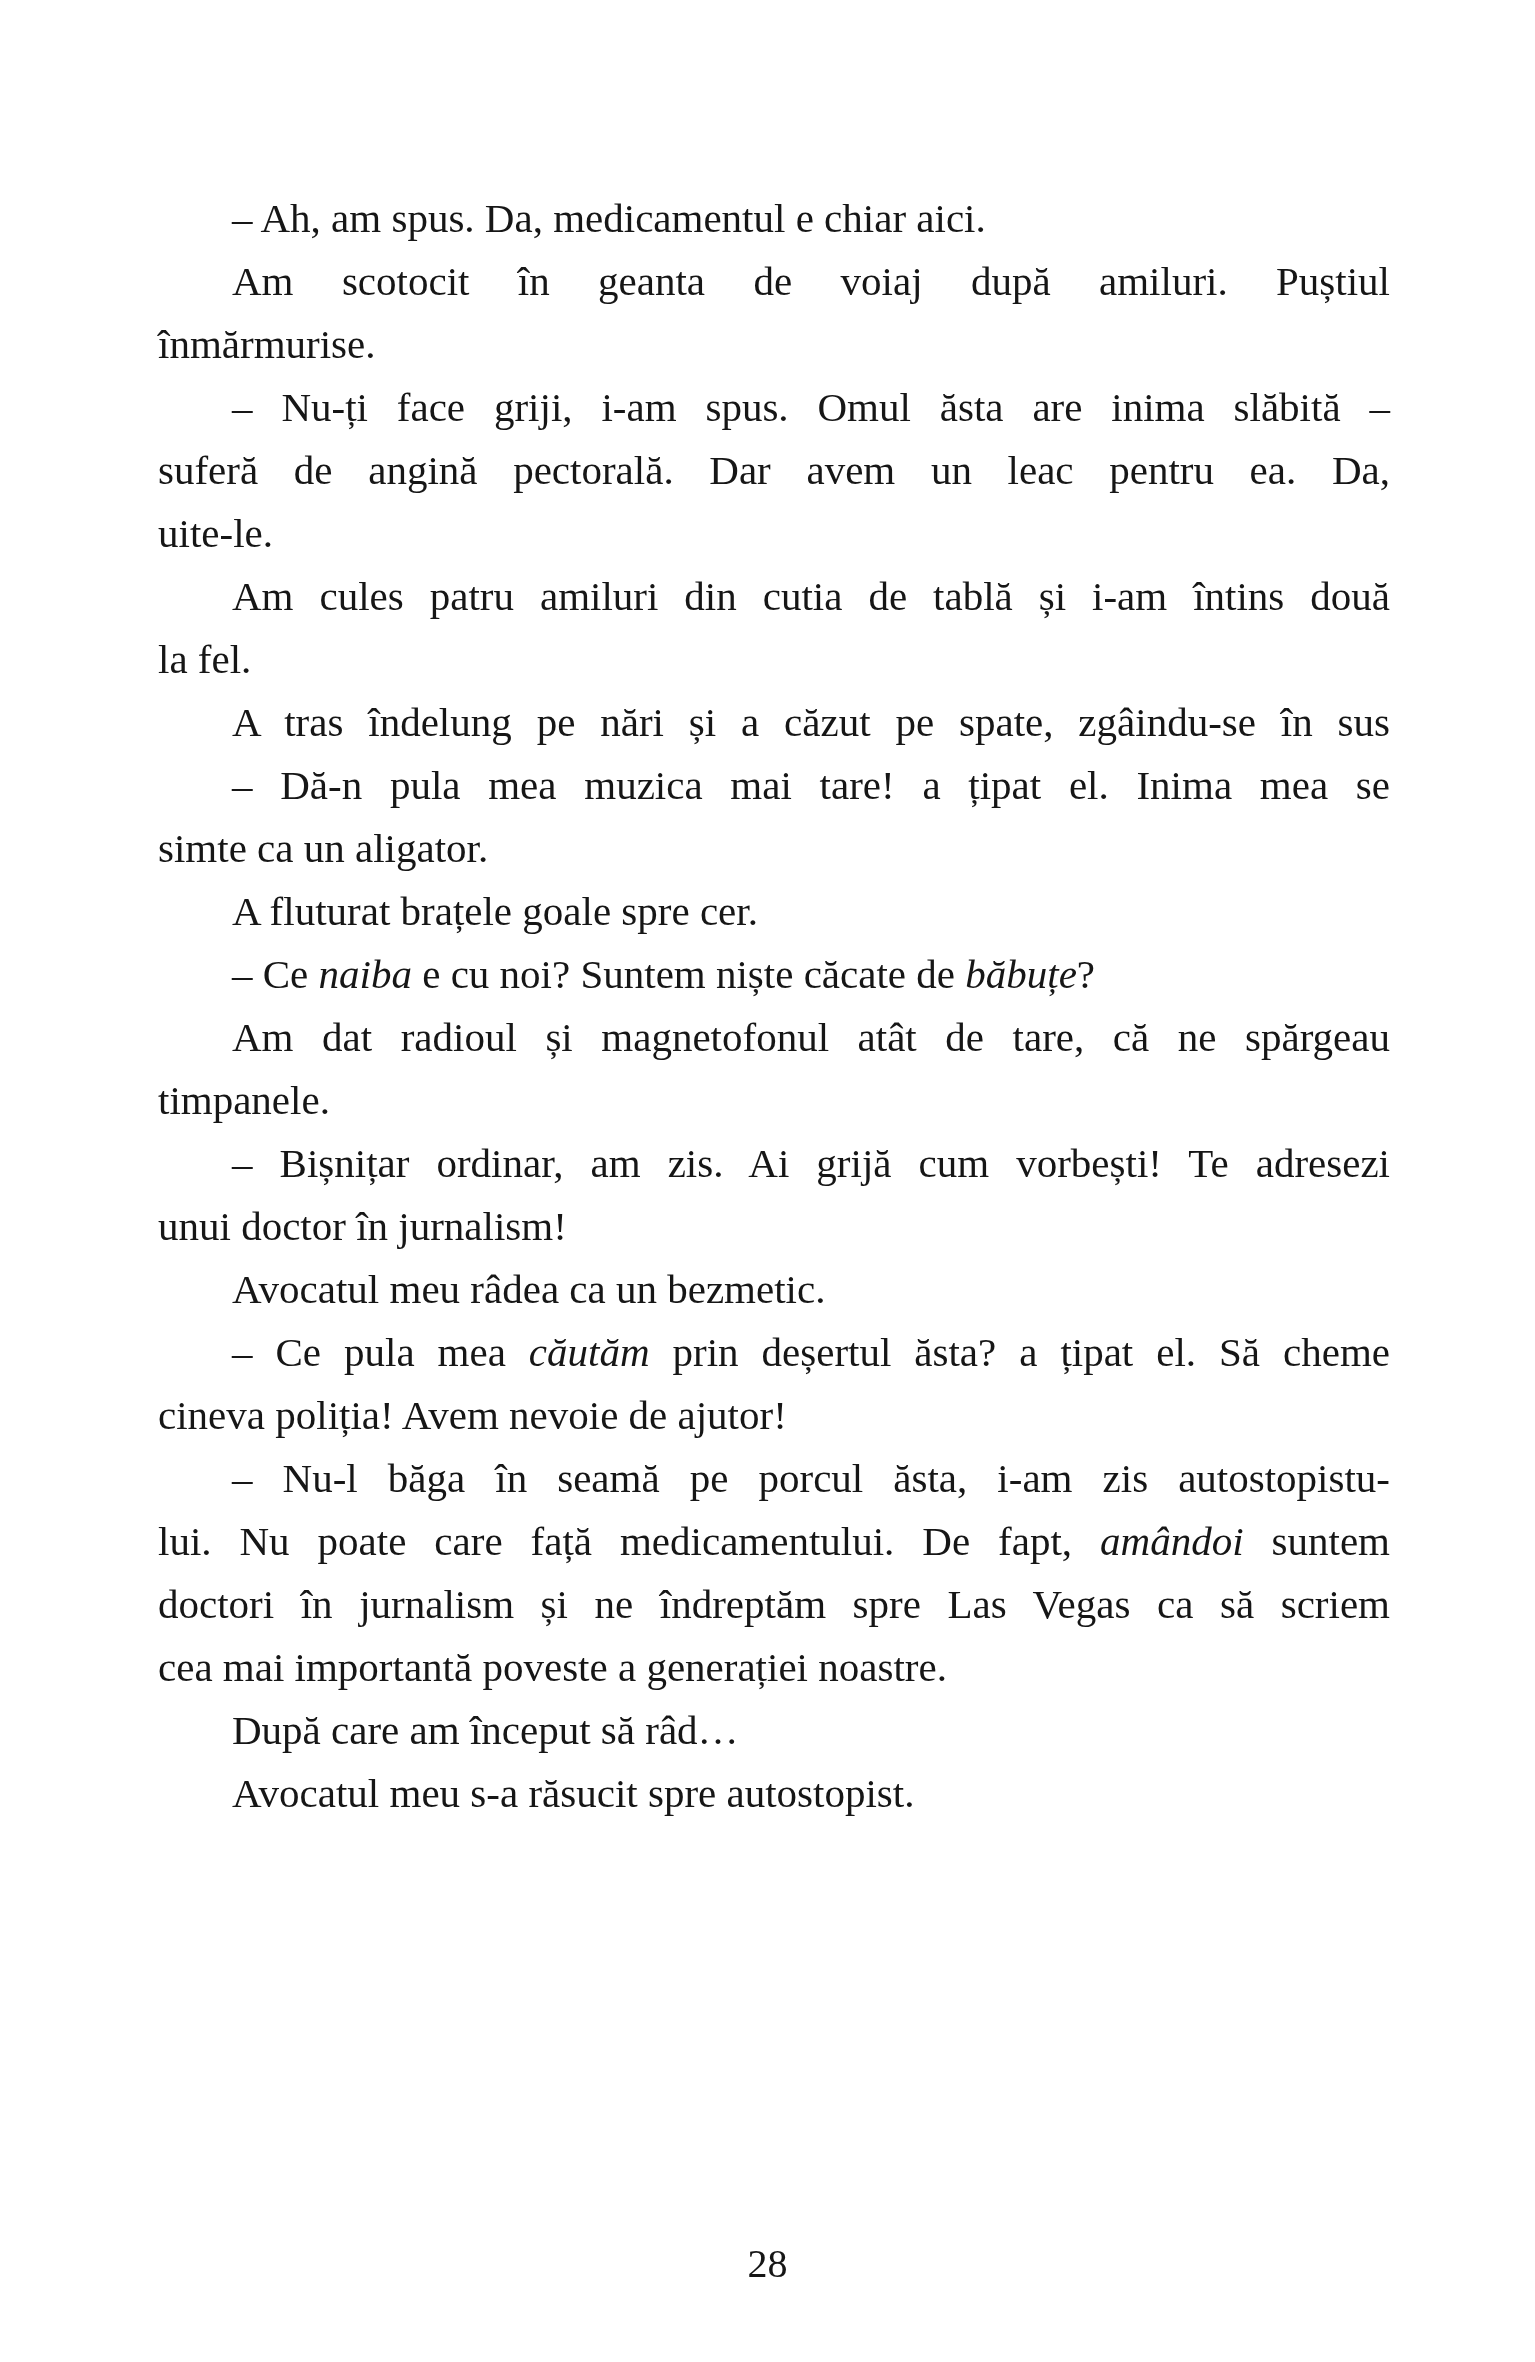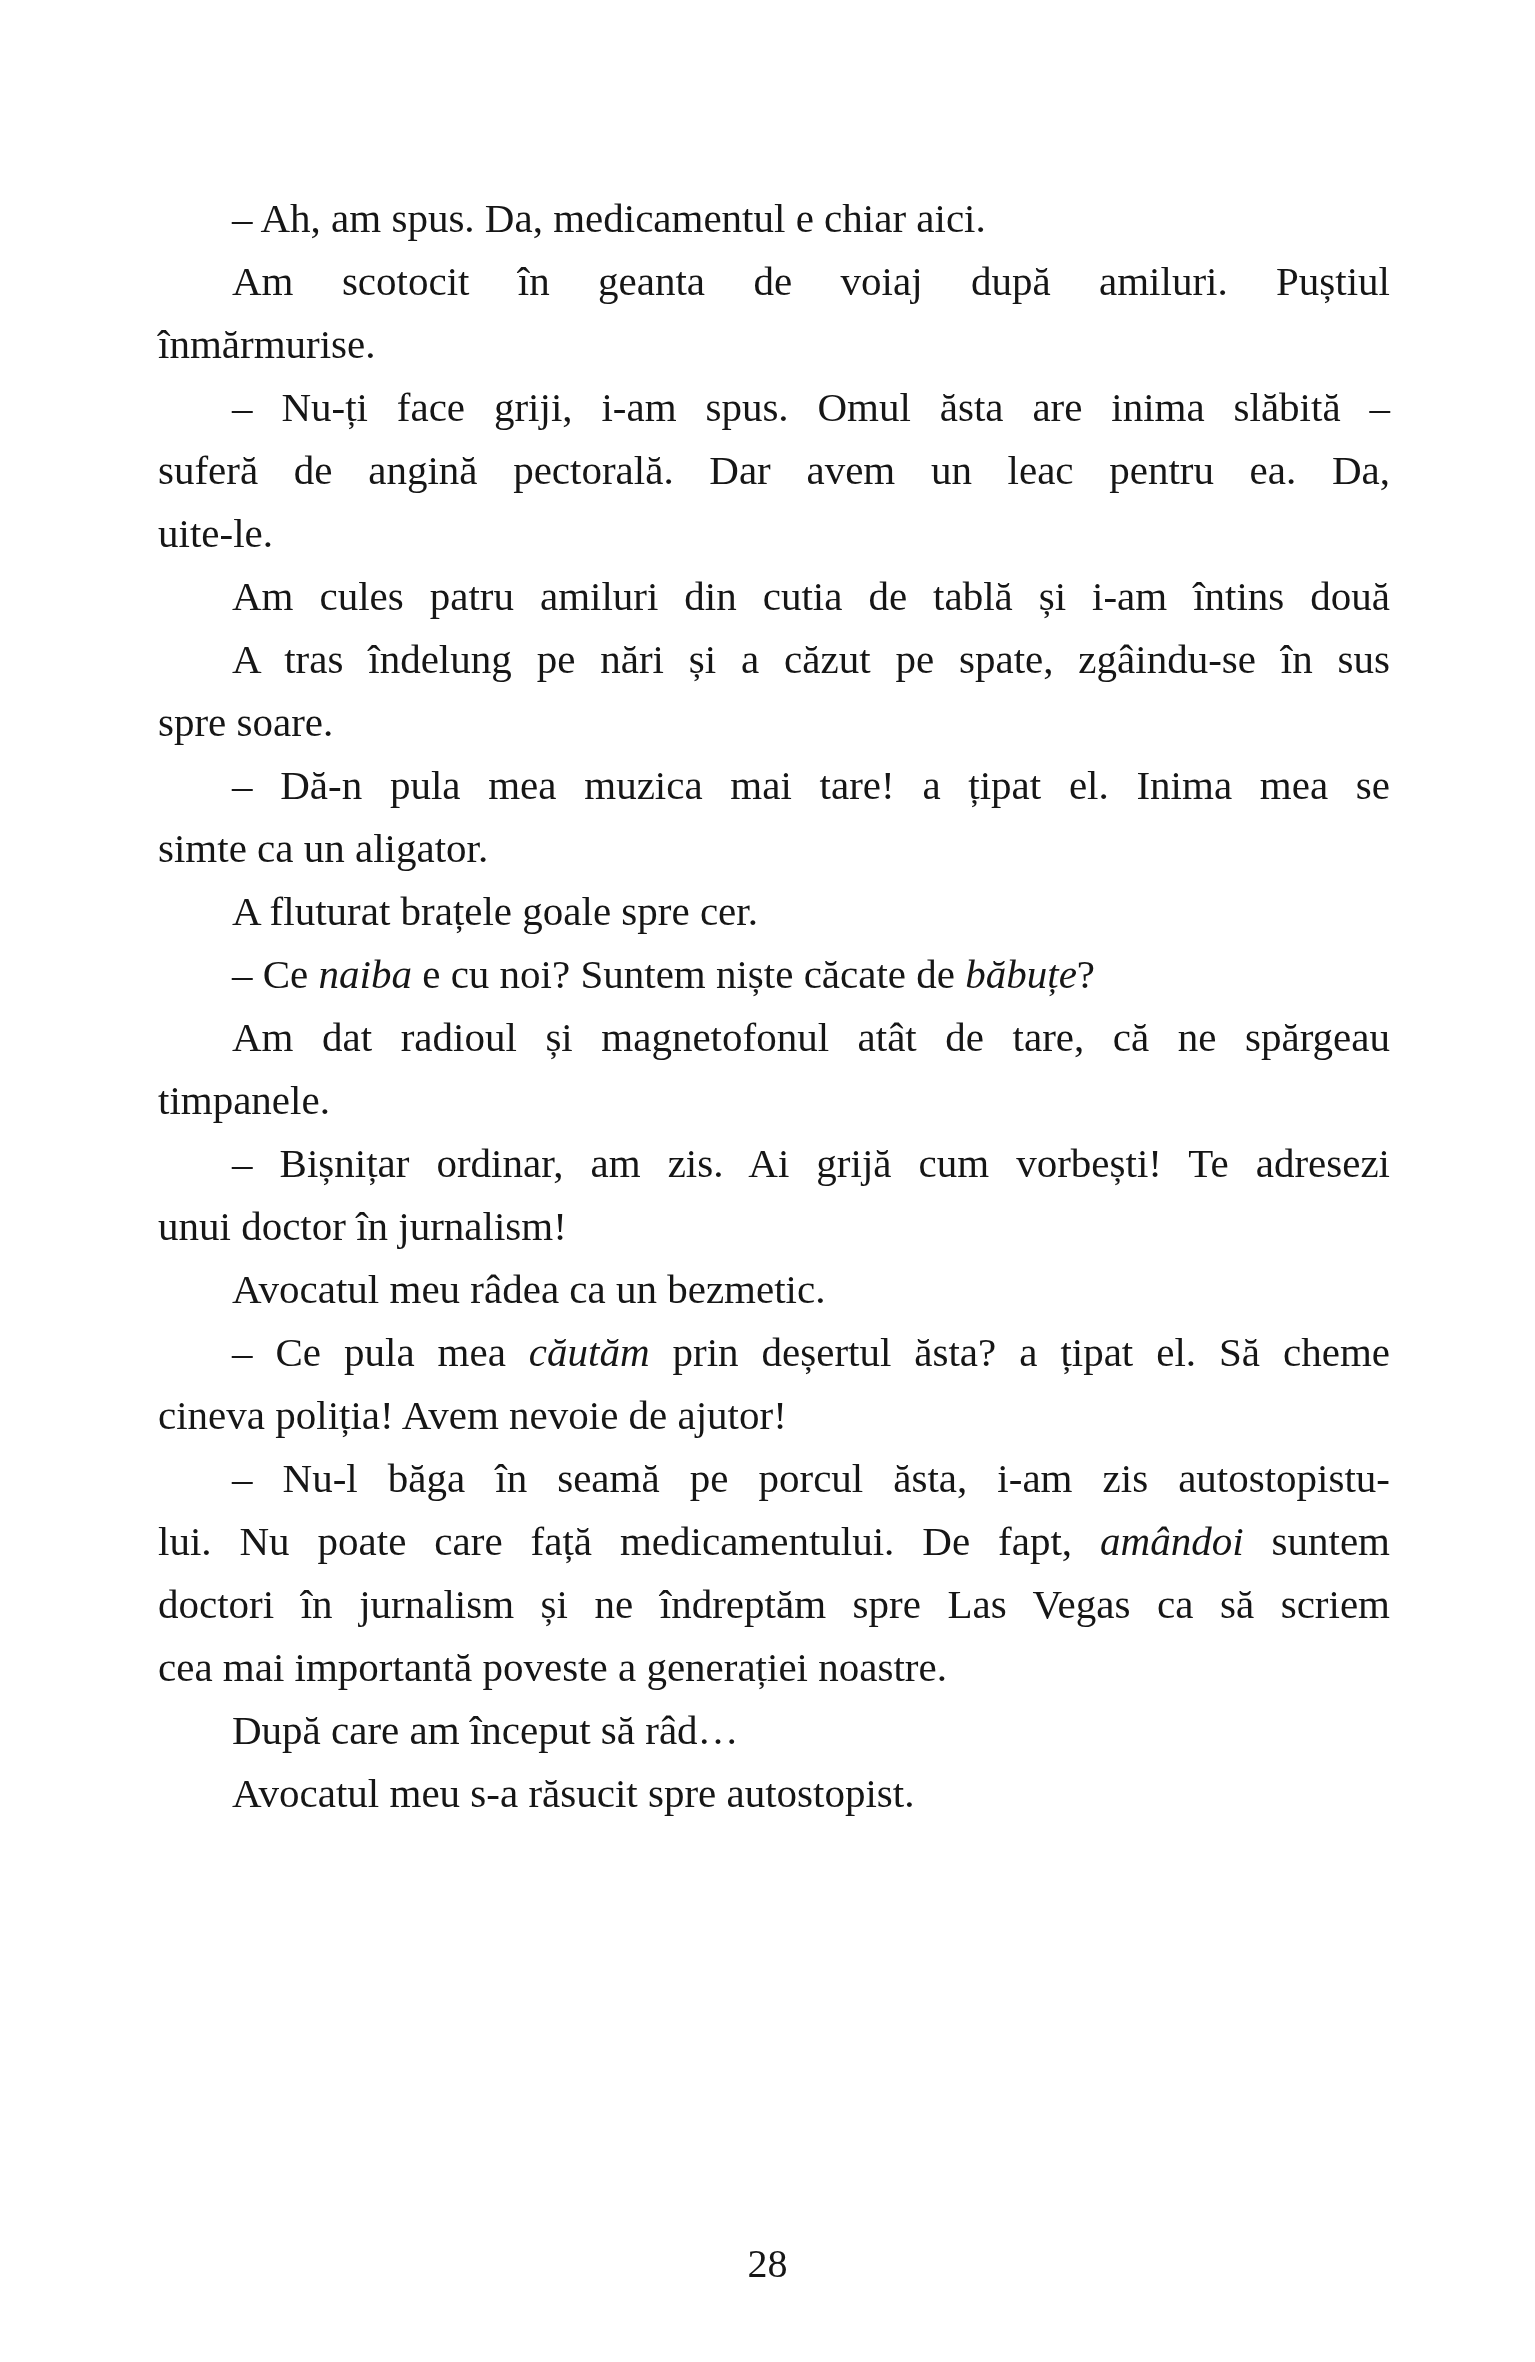--- a/index.html
+++ b/index.html
@@ -51,22 +51,22 @@
 
 <div class="page">
   <div class="text-block">
       <div class="line indent"><span>– Ah, am spus. Da, medicamentul e chiar aici.</span></div>
       <div class="line indent justify"><span>Am scotocit în geanta de voiaj după amiluri. Puștiul</span></div>
       <div class="line"><span>înmărmurise.</span></div>
       <div class="line indent justify"><span>– Nu-ți face griji, i-am spus. Omul ăsta are inima slăbită –</span></div>
       <div class="line justify"><span>suferă de angină pectorală. Dar avem un leac pentru ea. Da,</span></div>
       <div class="line"><span>uite-le.</span></div>
       <div class="line indent justify"><span>Am cules patru amiluri din cutia de tablă și i-am întins două</span></div>
+      <div class="line"><span>la fel.</span></div>
       <div class="line indent justify"><span>A tras îndelung pe nări și a căzut pe spate, zgâindu-se în sus</span></div>
-      <div class="line"><span>spre soare.</span></div>
       <div class="line indent justify"><span>– Dă-n pula mea muzica mai tare! a țipat el. Inima mea se</span></div>
       <div class="line"><span>simte ca un aligator.</span></div>
       <div class="line indent"><span>A fluturat brațele goale spre cer.</span></div>
       <div class="line indent"><span>– Ce </span><em>naiba</em><span> e cu noi? Suntem niște căcate de </span><em>băbuțe</em><span>?</span></div>
       <div class="line indent justify"><span>Am dat radioul și magnetofonul atât de tare, că ne spărgeau</span></div>
       <div class="line"><span>timpanele.</span></div>
       <div class="line indent justify"><span>– Bișnițar ordinar, am zis. Ai grijă cum vorbești! Te adresezi</span></div>
       <div class="line"><span>unui doctor în jurnalism!</span></div>
       <div class="line indent"><span>Avocatul meu râdea ca un bezmetic.</span></div>
       <div class="line indent justify"><span>– Ce pula mea </span><em>căutăm</em><span> prin deșertul ăsta? a țipat el. Să cheme</span></div>

